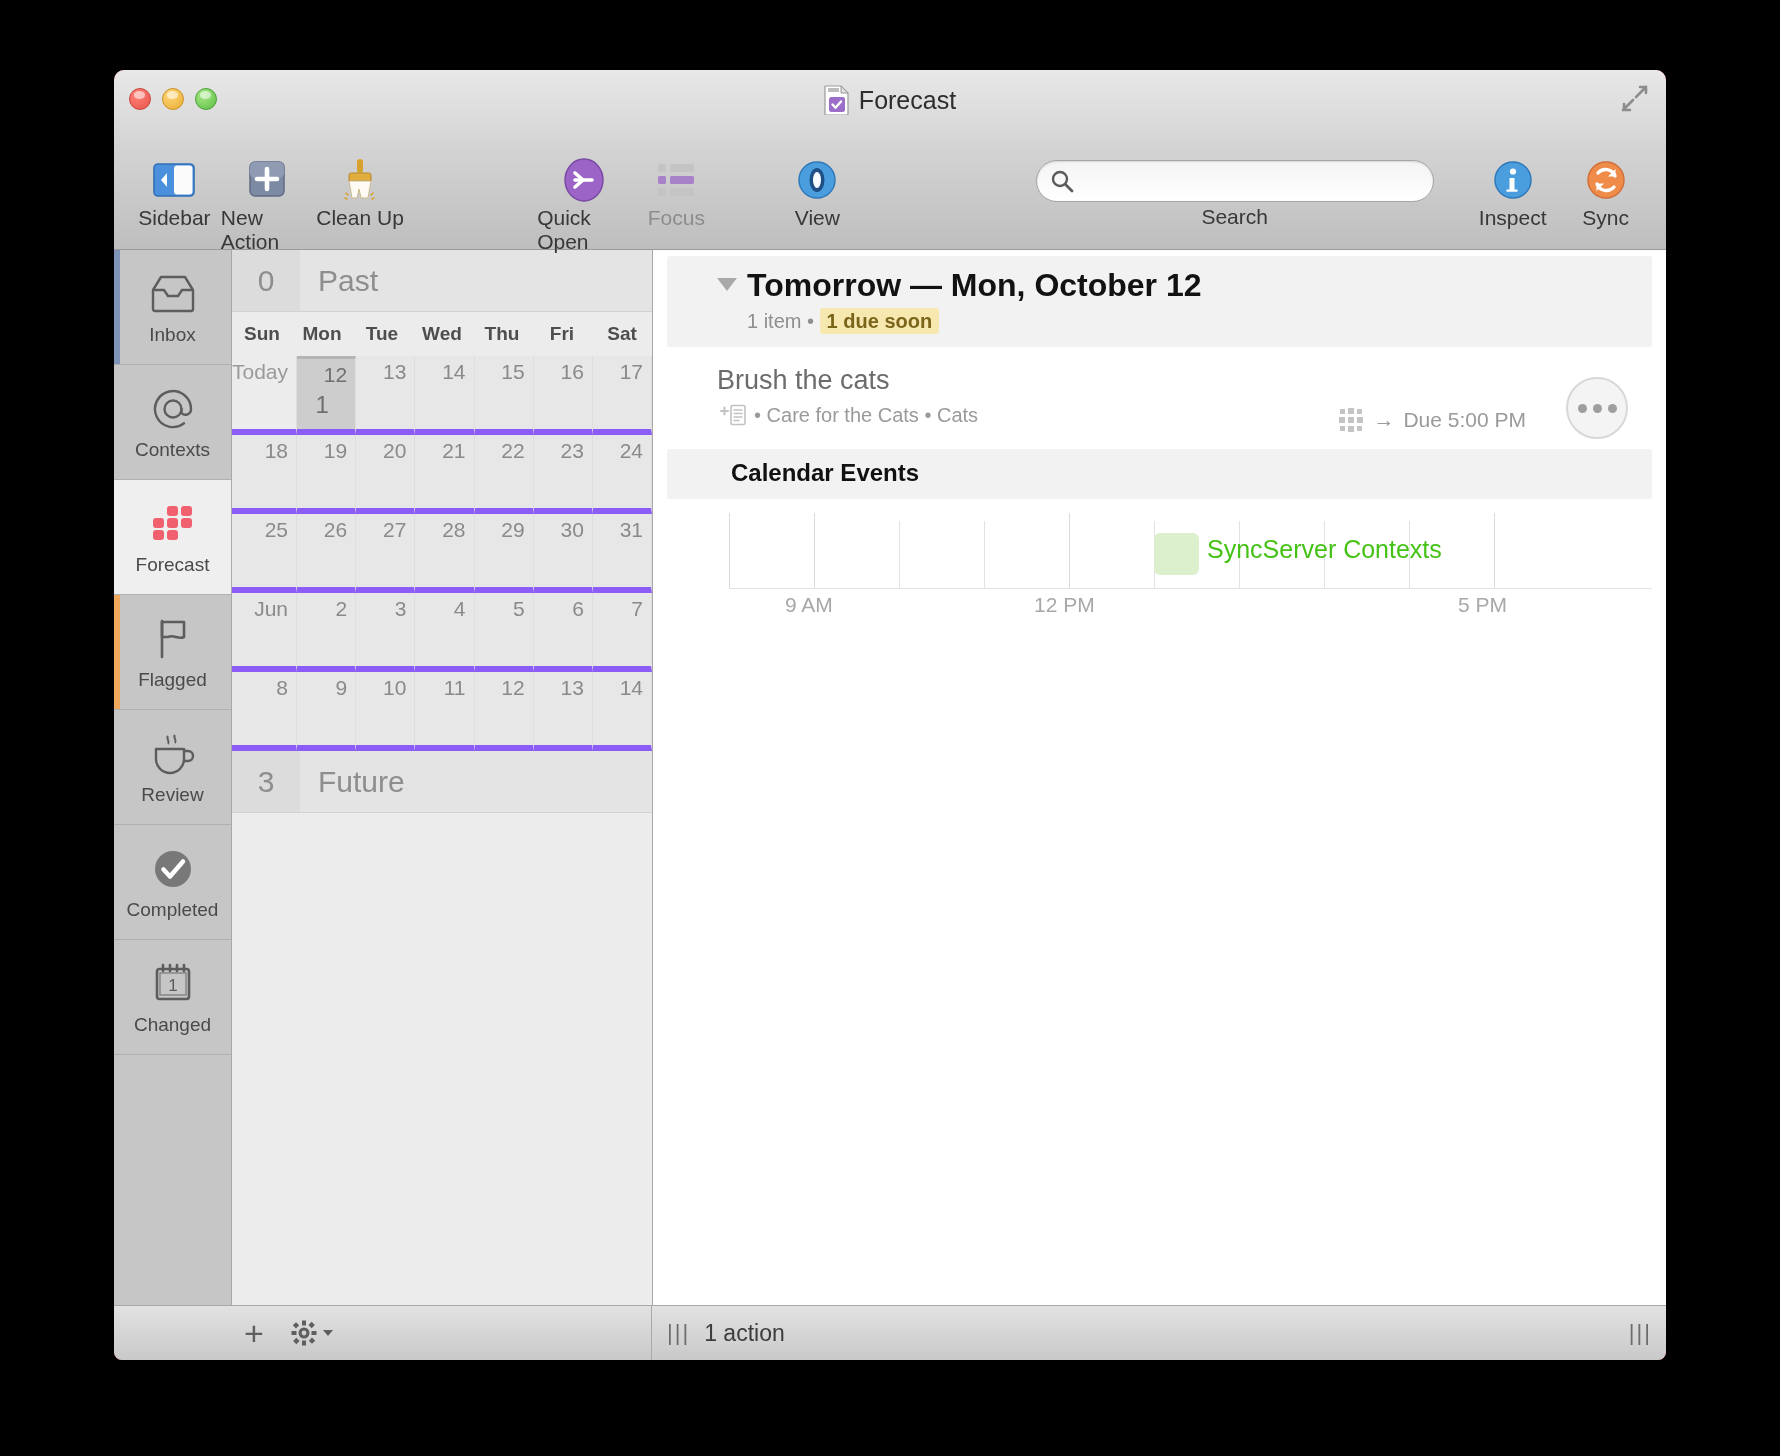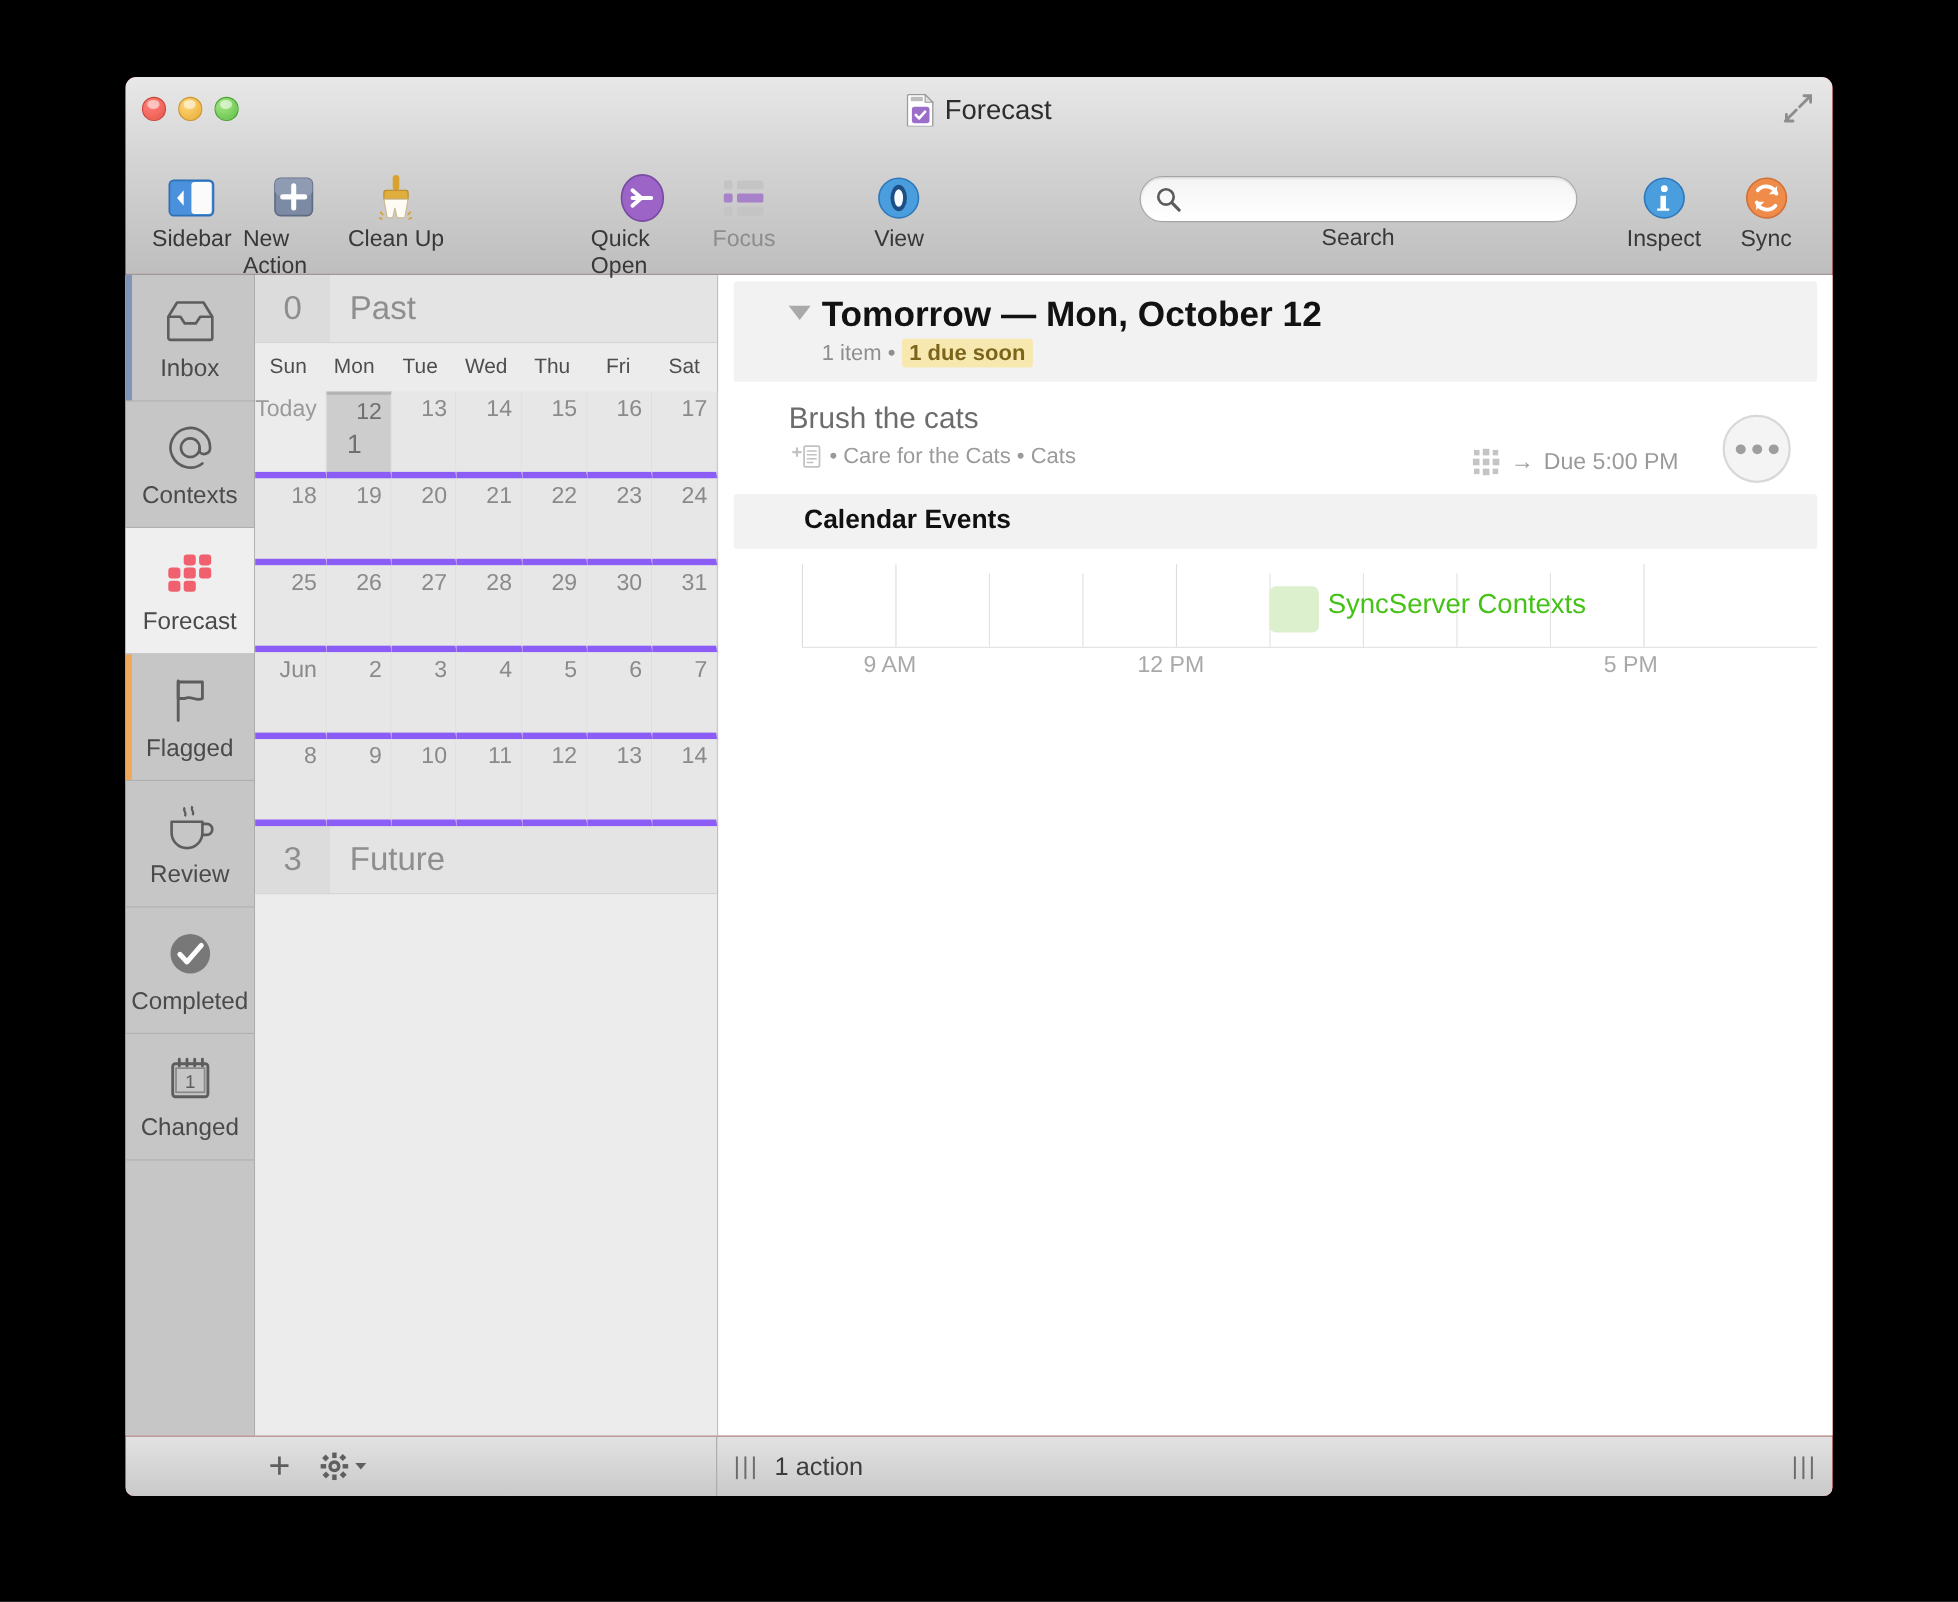--- a/index.html
+++ b/index.html
@@ -82,21 +82,21 @@
     display: flex; flex-direction: column;
     align-items: center; justify-content: center; gap: 5px;
     border-bottom: 1px solid #b0b0b0;
     cursor: pointer;
   }
   .rail-item .accent {
     position:absolute; left:0; top:0; bottom:0; width:6px;
   }
   .rail-item.selected { background: #efeff0; }
   .rail-ico { height: 50px; display:flex; align-items:center; justify-content:center; }
-  .rail-lbl { font-size: 22px; color: #4a4a4a; }
+  .rail-lbl { font-size: 19px; color: #4a4a4a; }
 
   
   #cal-pane {
     width: 421px; flex: 0 0 421px;
     background: #ececec;
     border-right: 1px solid #a8a8a8;
     display: flex; flex-direction: column;
   }
   .band {
     height: 62px; display: flex; align-items: center;
@@ -109,21 +109,21 @@
     display:flex; align-items:center; justify-content:center;
     font-size: 30px; color: #8e8e8e;
   }
   .band .nm { padding-left: 18px; font-size: 30px; color: #8e8e8e; }
 
   #dow {
     display: grid; grid-template-columns: repeat(7, 1fr);
     height: 44px; align-items: center;
     background: #ececec; flex: 0 0 auto;
   }
-  #dow div { text-align: center; font-size: 19px; font-weight: normal; color: #4e4e4e; }
+  #dow div { text-align: center; font-size: 19px; font-weight: bold; color: #4e4e4e; }
 
   #grid {
     display: grid; grid-template-columns: repeat(7, 1fr);
     grid-auto-rows: 79px; flex: 0 0 auto;
     background: #ececec;
   }
   .cell {
     border-right: 1px solid #dedede;
     border-bottom: 6px solid #8b5cf6;
     background: #e7e7e7;

